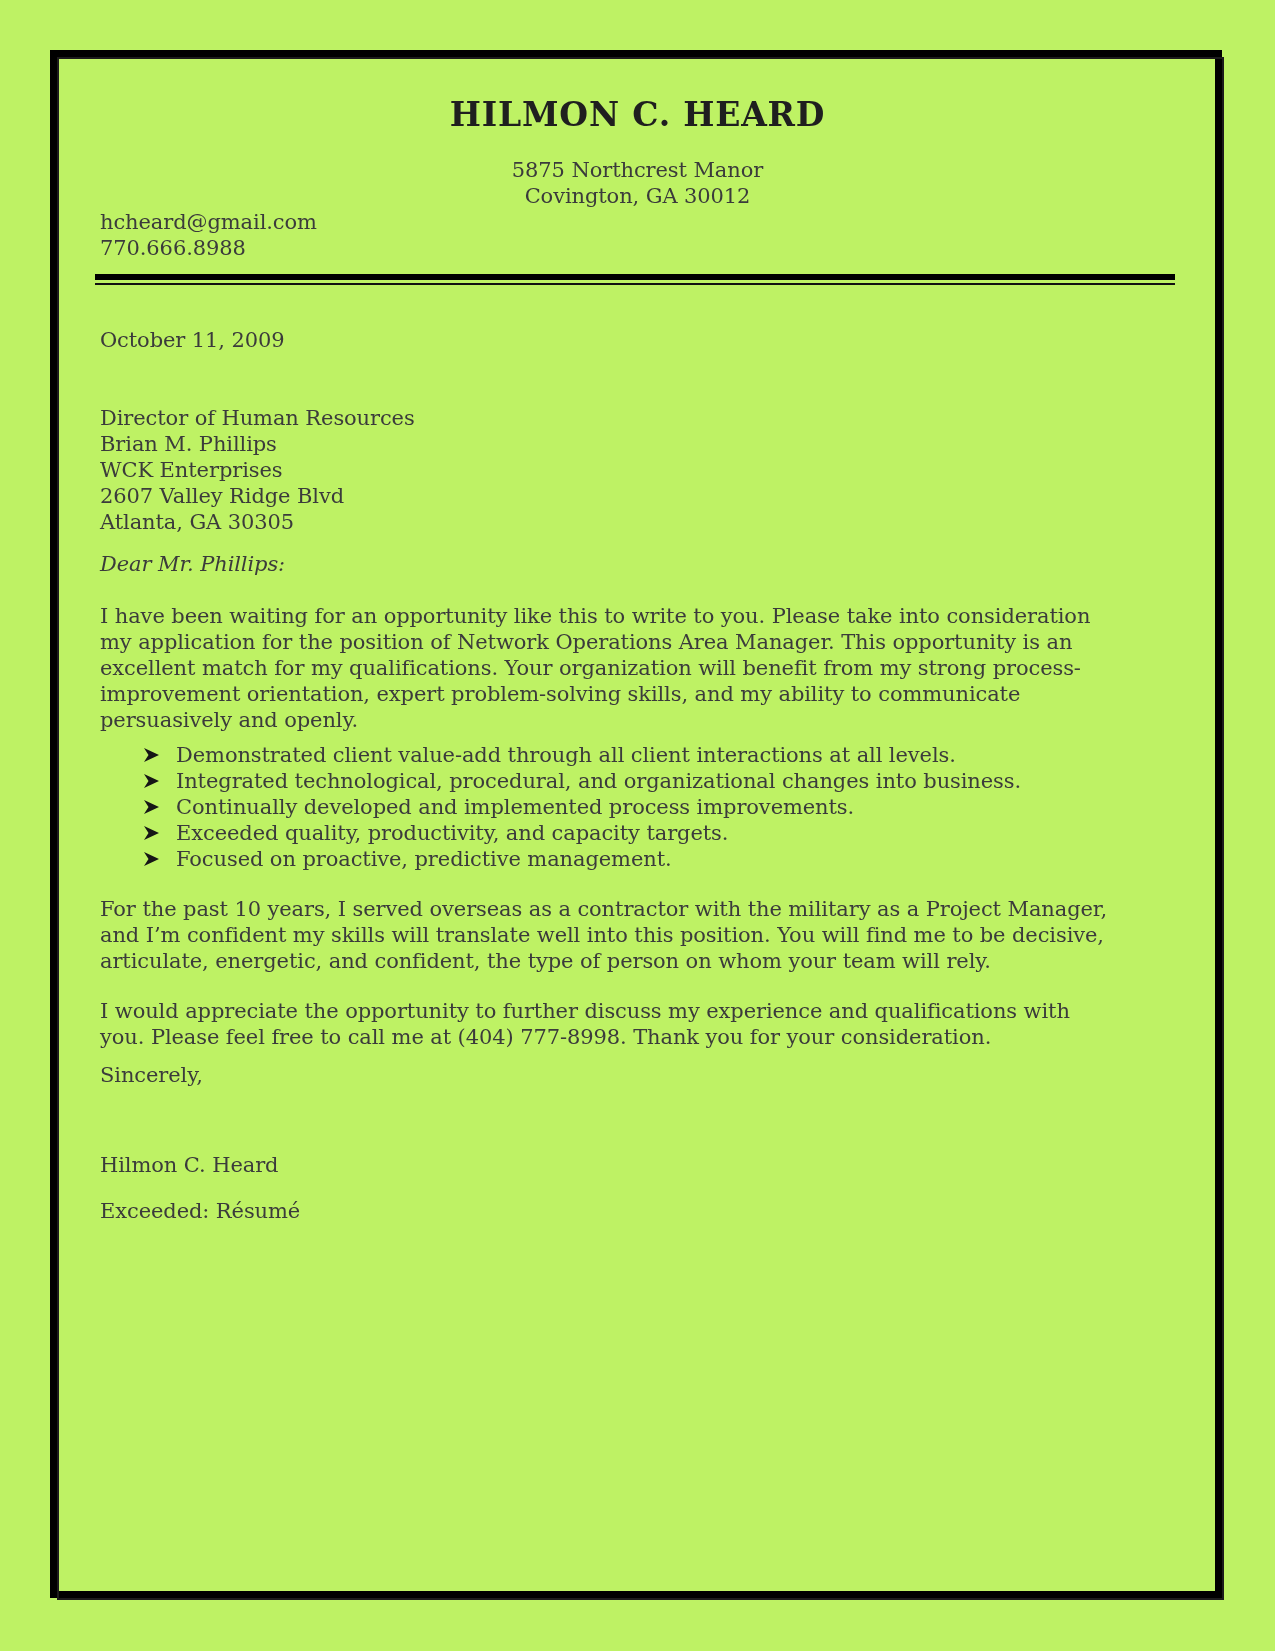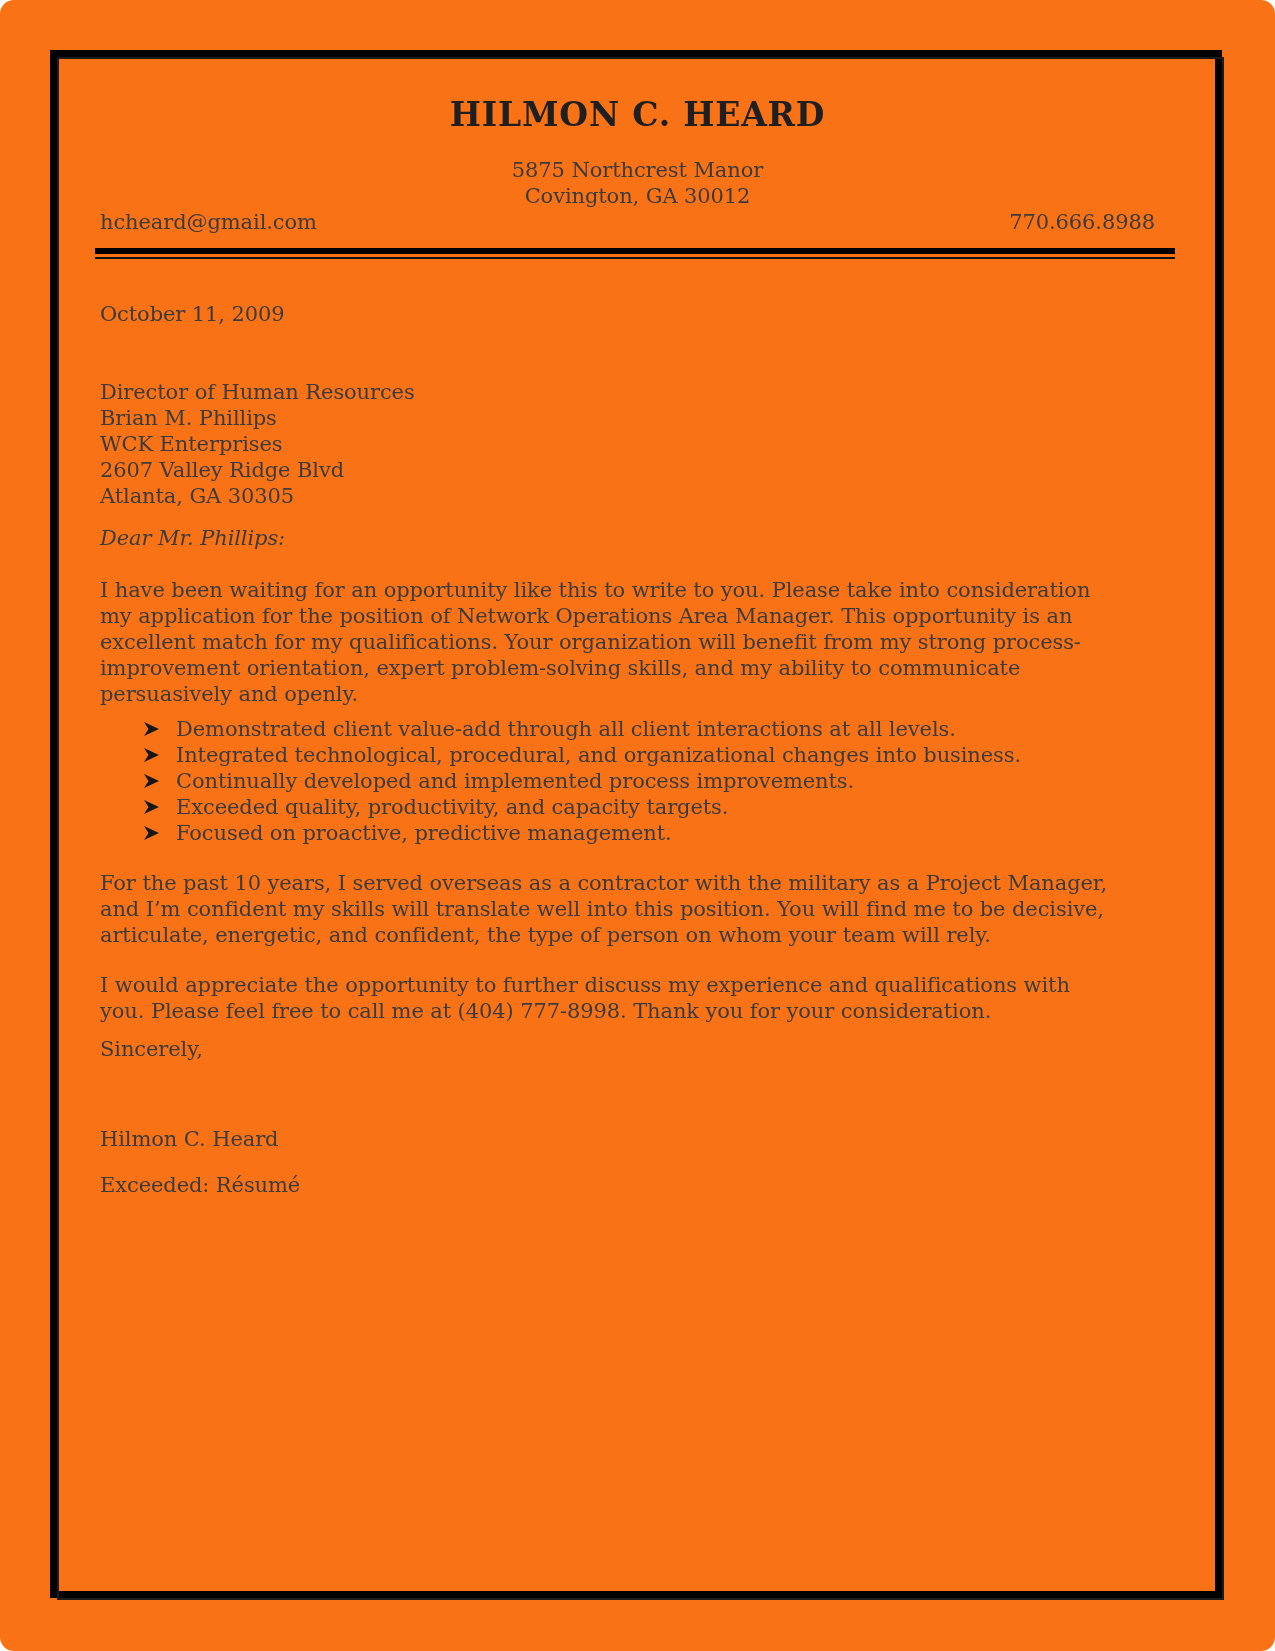--- a/index.html
+++ b/index.html
@@ -1,23 +1,22 @@
 <!DOCTYPE html>
 <html><head>
 <meta charset="utf-8">
 <style>
   html, body { margin: 0; padding: 0; background: #ffffff; }
   .page {
     position: relative;
     width: 1275px;
     height: 1651px;
-    background: #f97316;
+    background: #bef264;
     font-family: "DejaVu Serif", serif;
     overflow: hidden;
-    border-radius: 14px;
   }
   
   .frame {
     position: absolute;
     left: 50px; top: 50px;
     width: 1172px; height: 1548px;
     border: 7px solid #000000;
     box-sizing: border-box;
   }
   .frame::after {
@@ -40,21 +39,21 @@
   .applicant-name {
     margin: 0;
     text-align: center;
     font-size: 33px;
     line-height: 40px;
     font-weight: bold;
     letter-spacing: 0.8px;
     color: #1f1f1f;
   }
   .address-block { margin-top: 22px; text-align: center; }
-  .contact-row { display: flex; justify-content: space-between; align-items: flex-end; }
+  .contact-row { display: flex; justify-content: space-between; align-items: flex-start; flex-direction: column; }
   .contact-row .phone { padding-right: 20px; }
   .rule {
     margin: 13px 0 0 -5px;
     height: 3px;
     border-top: 6px solid #000000;
     border-bottom: 2px solid #111111;
   }
   .date-line { margin-top: 42px; }
   .recipient-block { margin-top: 52px; }
   .salutation { margin-top: 16px; font-style: italic; }

